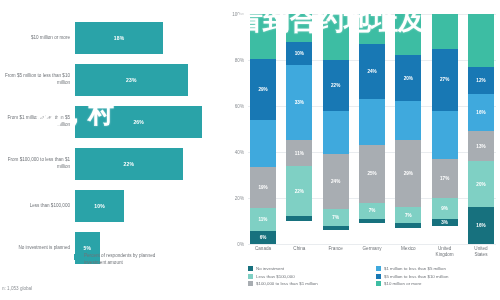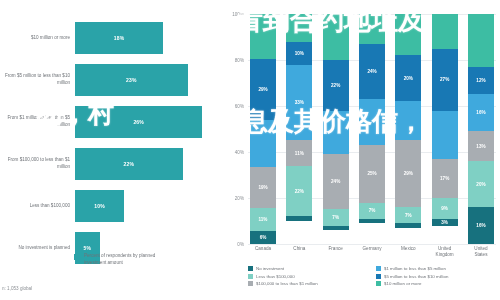--- a/index.html
+++ b/index.html
@@ -311,16 +311,15 @@
         <div class="rp-legend-item">
           <span class="rp-sw" style="background: rgb(61, 189, 163);"></span>
           <span class="rp-lt">$10 million or more</span>
         </div>
       </div>
   </div>
 
   <div class="overlay">
     <div class="ov-line ov2">看到合约地址及</div>
     <div class="ov-line ov3">易，村</div>
-    <div class="ov-line ov4">息及其价格信，</div>
   </div>
 
 </div>
 
 </body></html>

